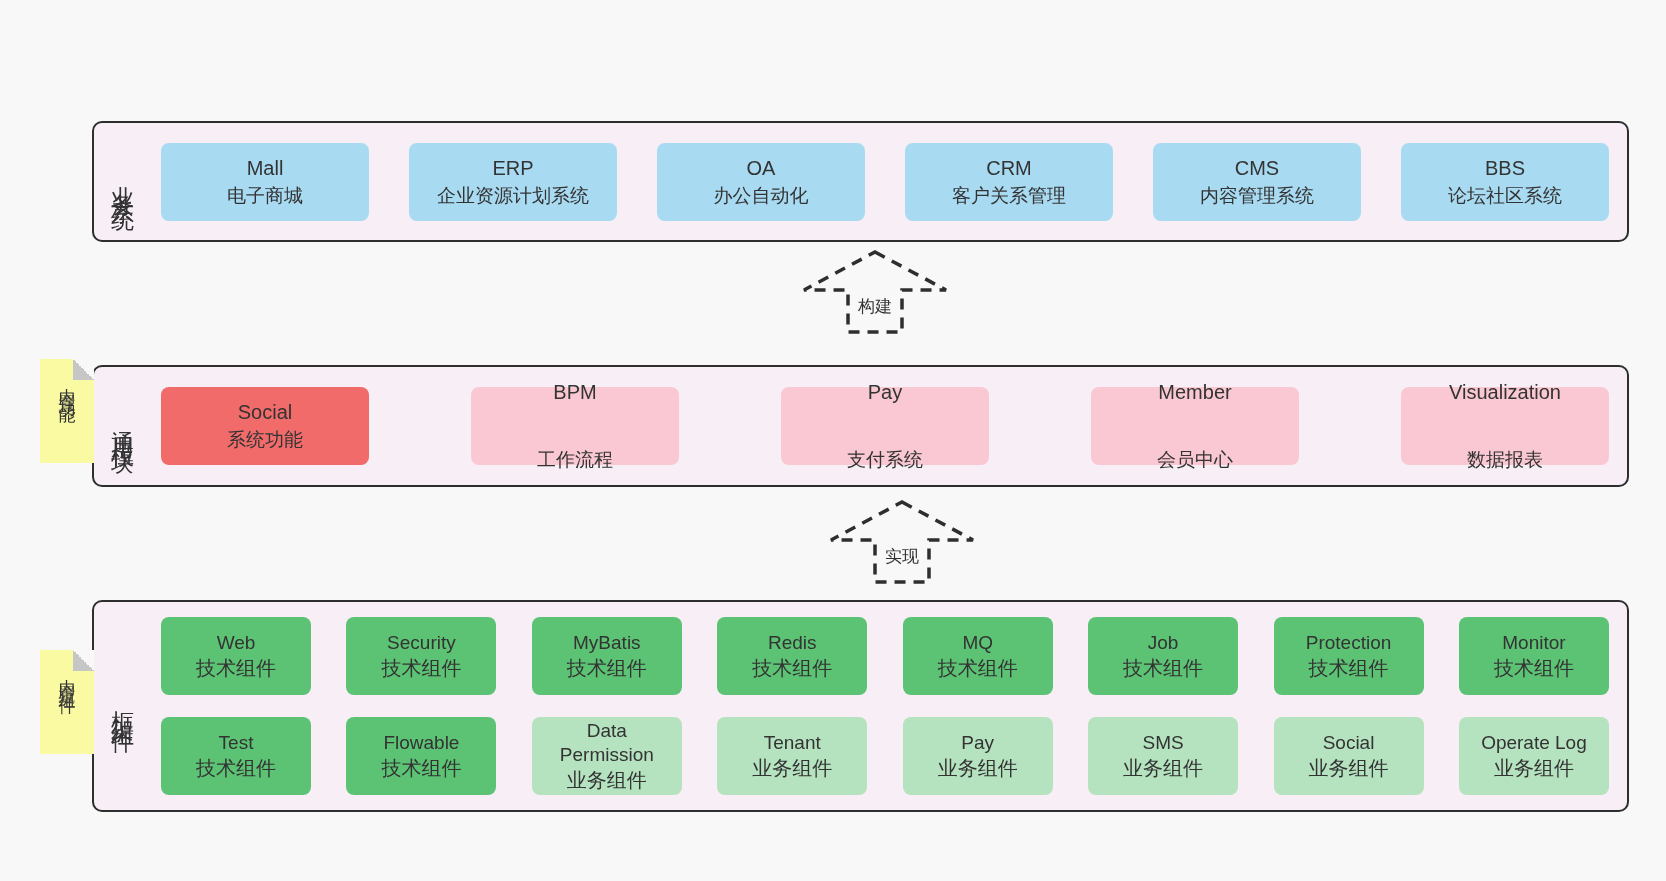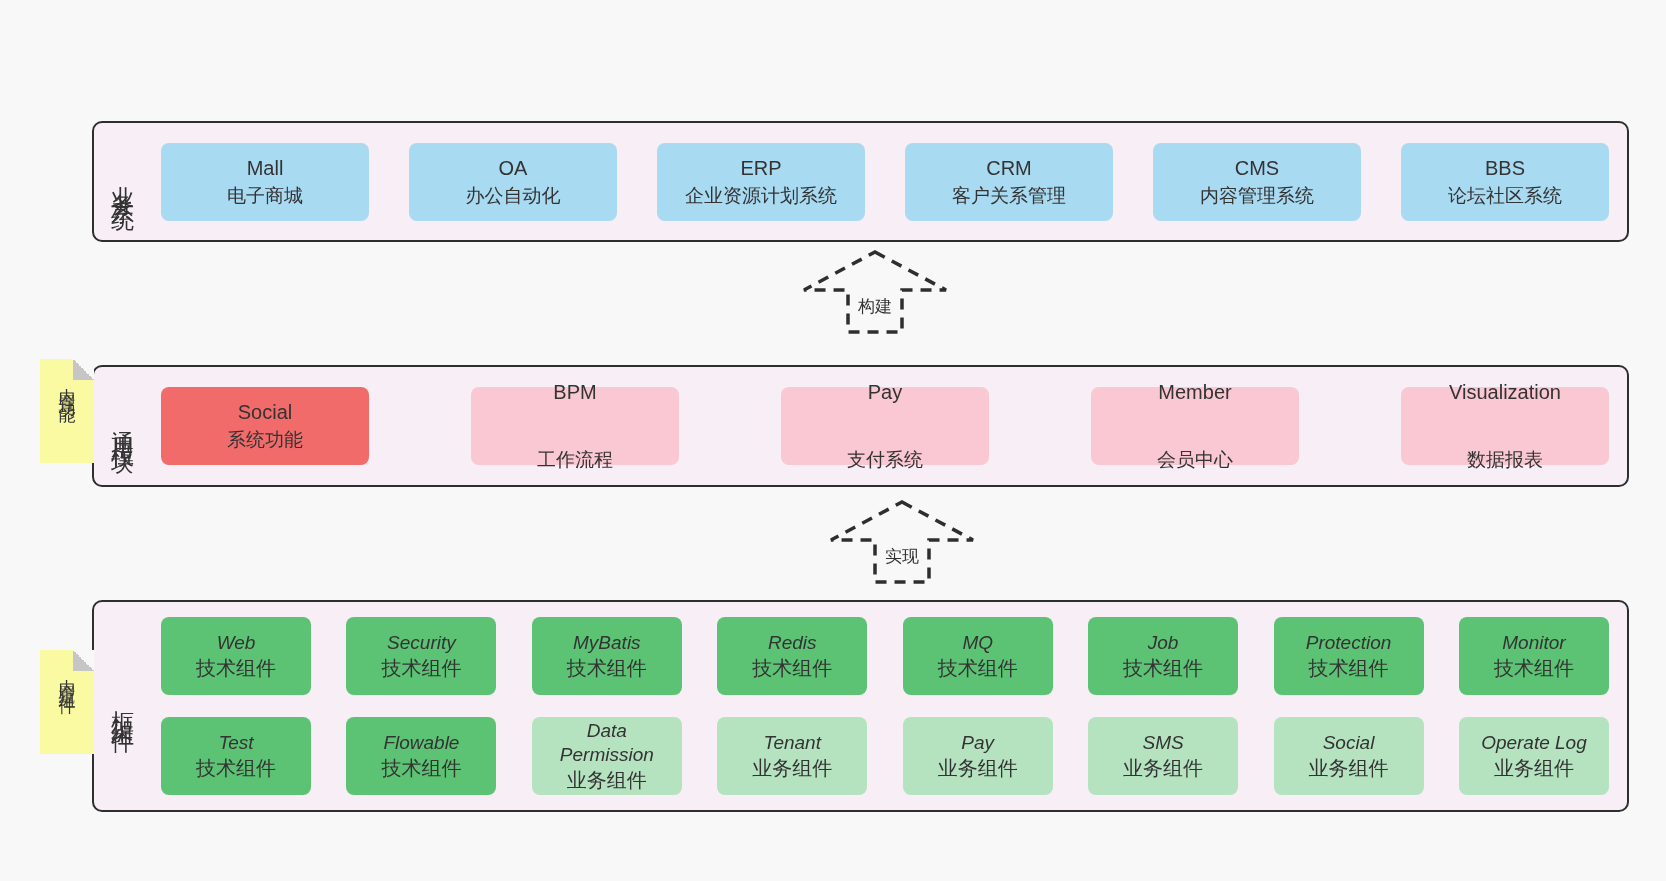--- a/index.html
+++ b/index.html
@@ -63,21 +63,21 @@
     flex-direction:column;
     align-items:center;
     justify-content:center;
     text-align:center;
     line-height:1.25;
   }
   .band-business .box, .band-modules .box { width:208px; }
   .band-components .box { width:150px; }
   .box-title    { font-size:20px; }
   .box-subtitle { font-size:19px; margin-top:3px; }
-  .band-components .box-title    { font-size:19px; max-width:122px;font-style:italic; }
+  .band-components .box-title    { font-size:19px; max-width:122px; }
   .band-components .box-subtitle { font-size:20px; margin-top:2px; }
 
   .c-blue       { background: var(--blue,  #a8daf2); }
   .c-red        { background: var(--red,   #f16b6b); }
   .c-pink       { background: var(--pink,  #fac8d2); gap: 40px; }
   .c-green      { background: var(--green_dark,  #5cc374); }
   .c-greenlight { background: var(--green_light, #b5e3c0); }
 
   
   .note {
@@ -137,26 +137,26 @@
 
   <div class="band band-business">
     <div class="band-label">业务系统</div>
     <div class="band-content">
         <div class="box-row">
           <div class="box c-blue">
             <div class="box-title">Mall</div>
             <div class="box-subtitle">电子商城</div>
           </div>
           <div class="box c-blue">
+            <div class="box-title">ERP</div>
+            <div class="box-subtitle">企业资源计划系统</div>
+          </div>
+          <div class="box c-blue">
             <div class="box-title">OA</div>
             <div class="box-subtitle">办公自动化</div>
-          </div>
-          <div class="box c-blue">
-            <div class="box-title">ERP</div>
-            <div class="box-subtitle">企业资源计划系统</div>
           </div>
           <div class="box c-blue">
             <div class="box-title">CRM</div>
             <div class="box-subtitle">客户关系管理</div>
           </div>
           <div class="box c-blue">
             <div class="box-title">CMS</div>
             <div class="box-subtitle">内容管理系统</div>
           </div>
           <div class="box c-blue">

